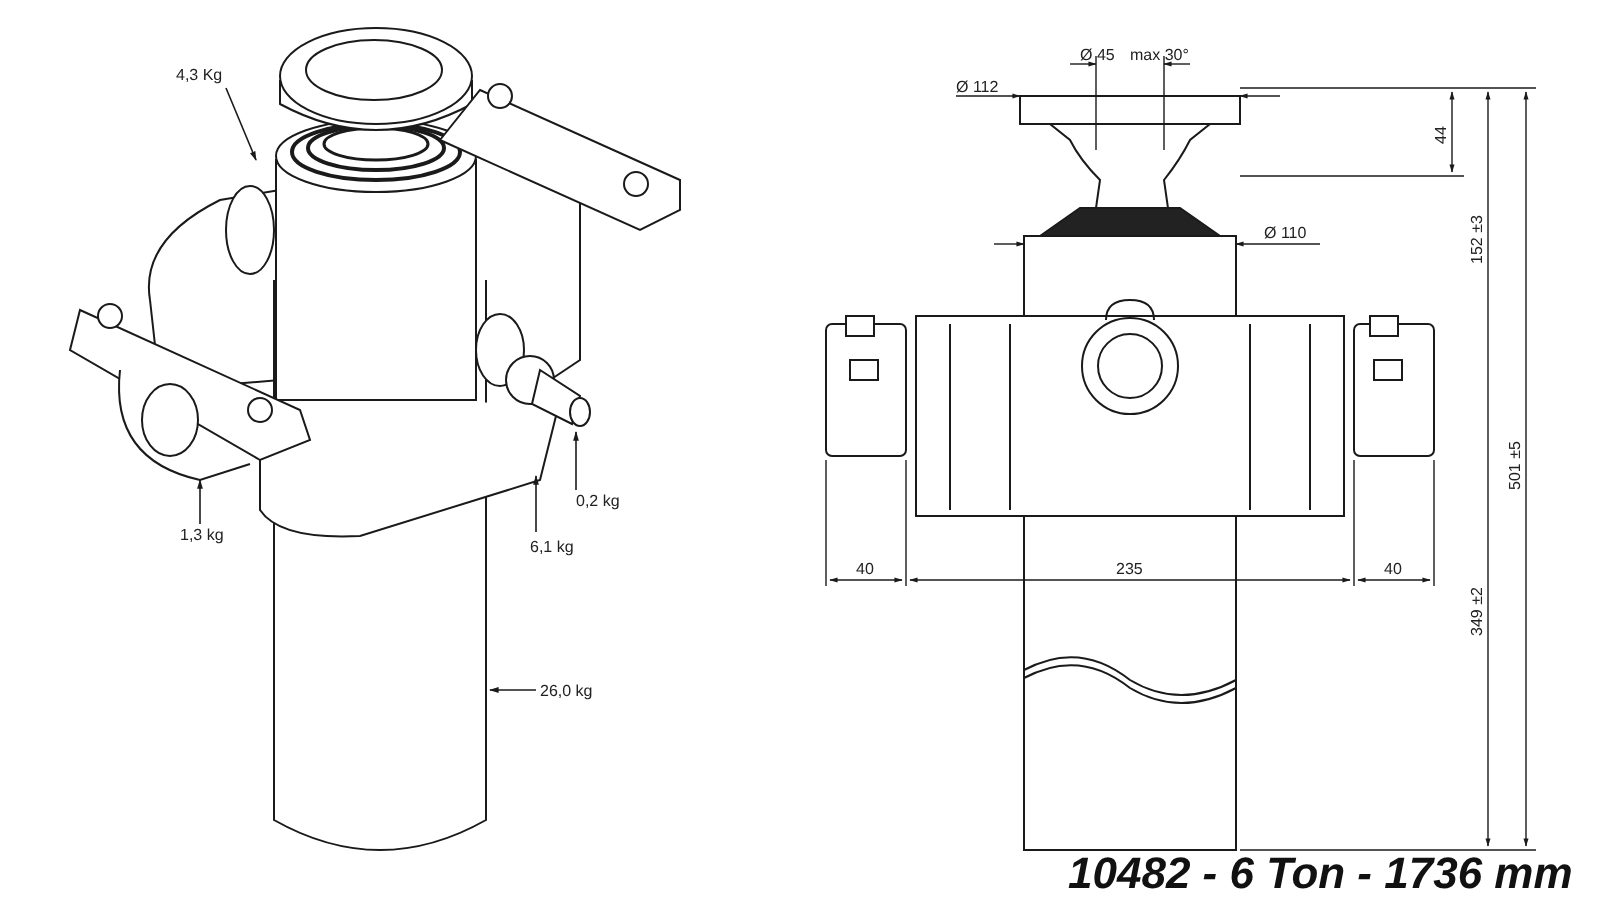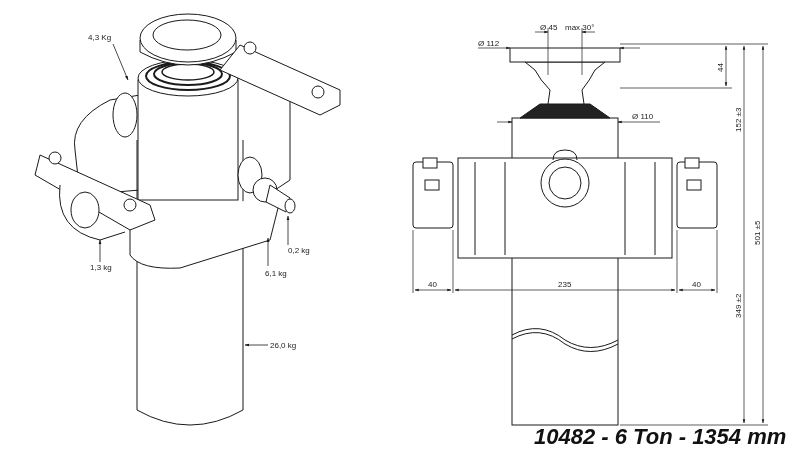--- a/index.html
+++ b/index.html
@@ -130,13 +130,13 @@
   <text class="lbl" x="632" y="119">Ø 110</text>
   <text class="lbl" x="428" y="287">40</text>
   <text class="lbl" x="558" y="287">235</text>
   <text class="lbl" x="692" y="287">40</text>
   <text class="lbl" transform="translate(723,72) rotate(-90)">44</text>
   <text class="lbl" transform="translate(741,132) rotate(-90)">152 ±3</text>
   <text class="lbl" transform="translate(760,245) rotate(-90)">501 ±5</text>
   <text class="lbl" transform="translate(741,318) rotate(-90)">349 ±2</text>
 </svg>
 
-<div class="title">10482 - 6 Ton - 1354 mm</div>
+<div class="title">10482 - 6 Ton - 1736 mm</div>
 
 </body></html>

